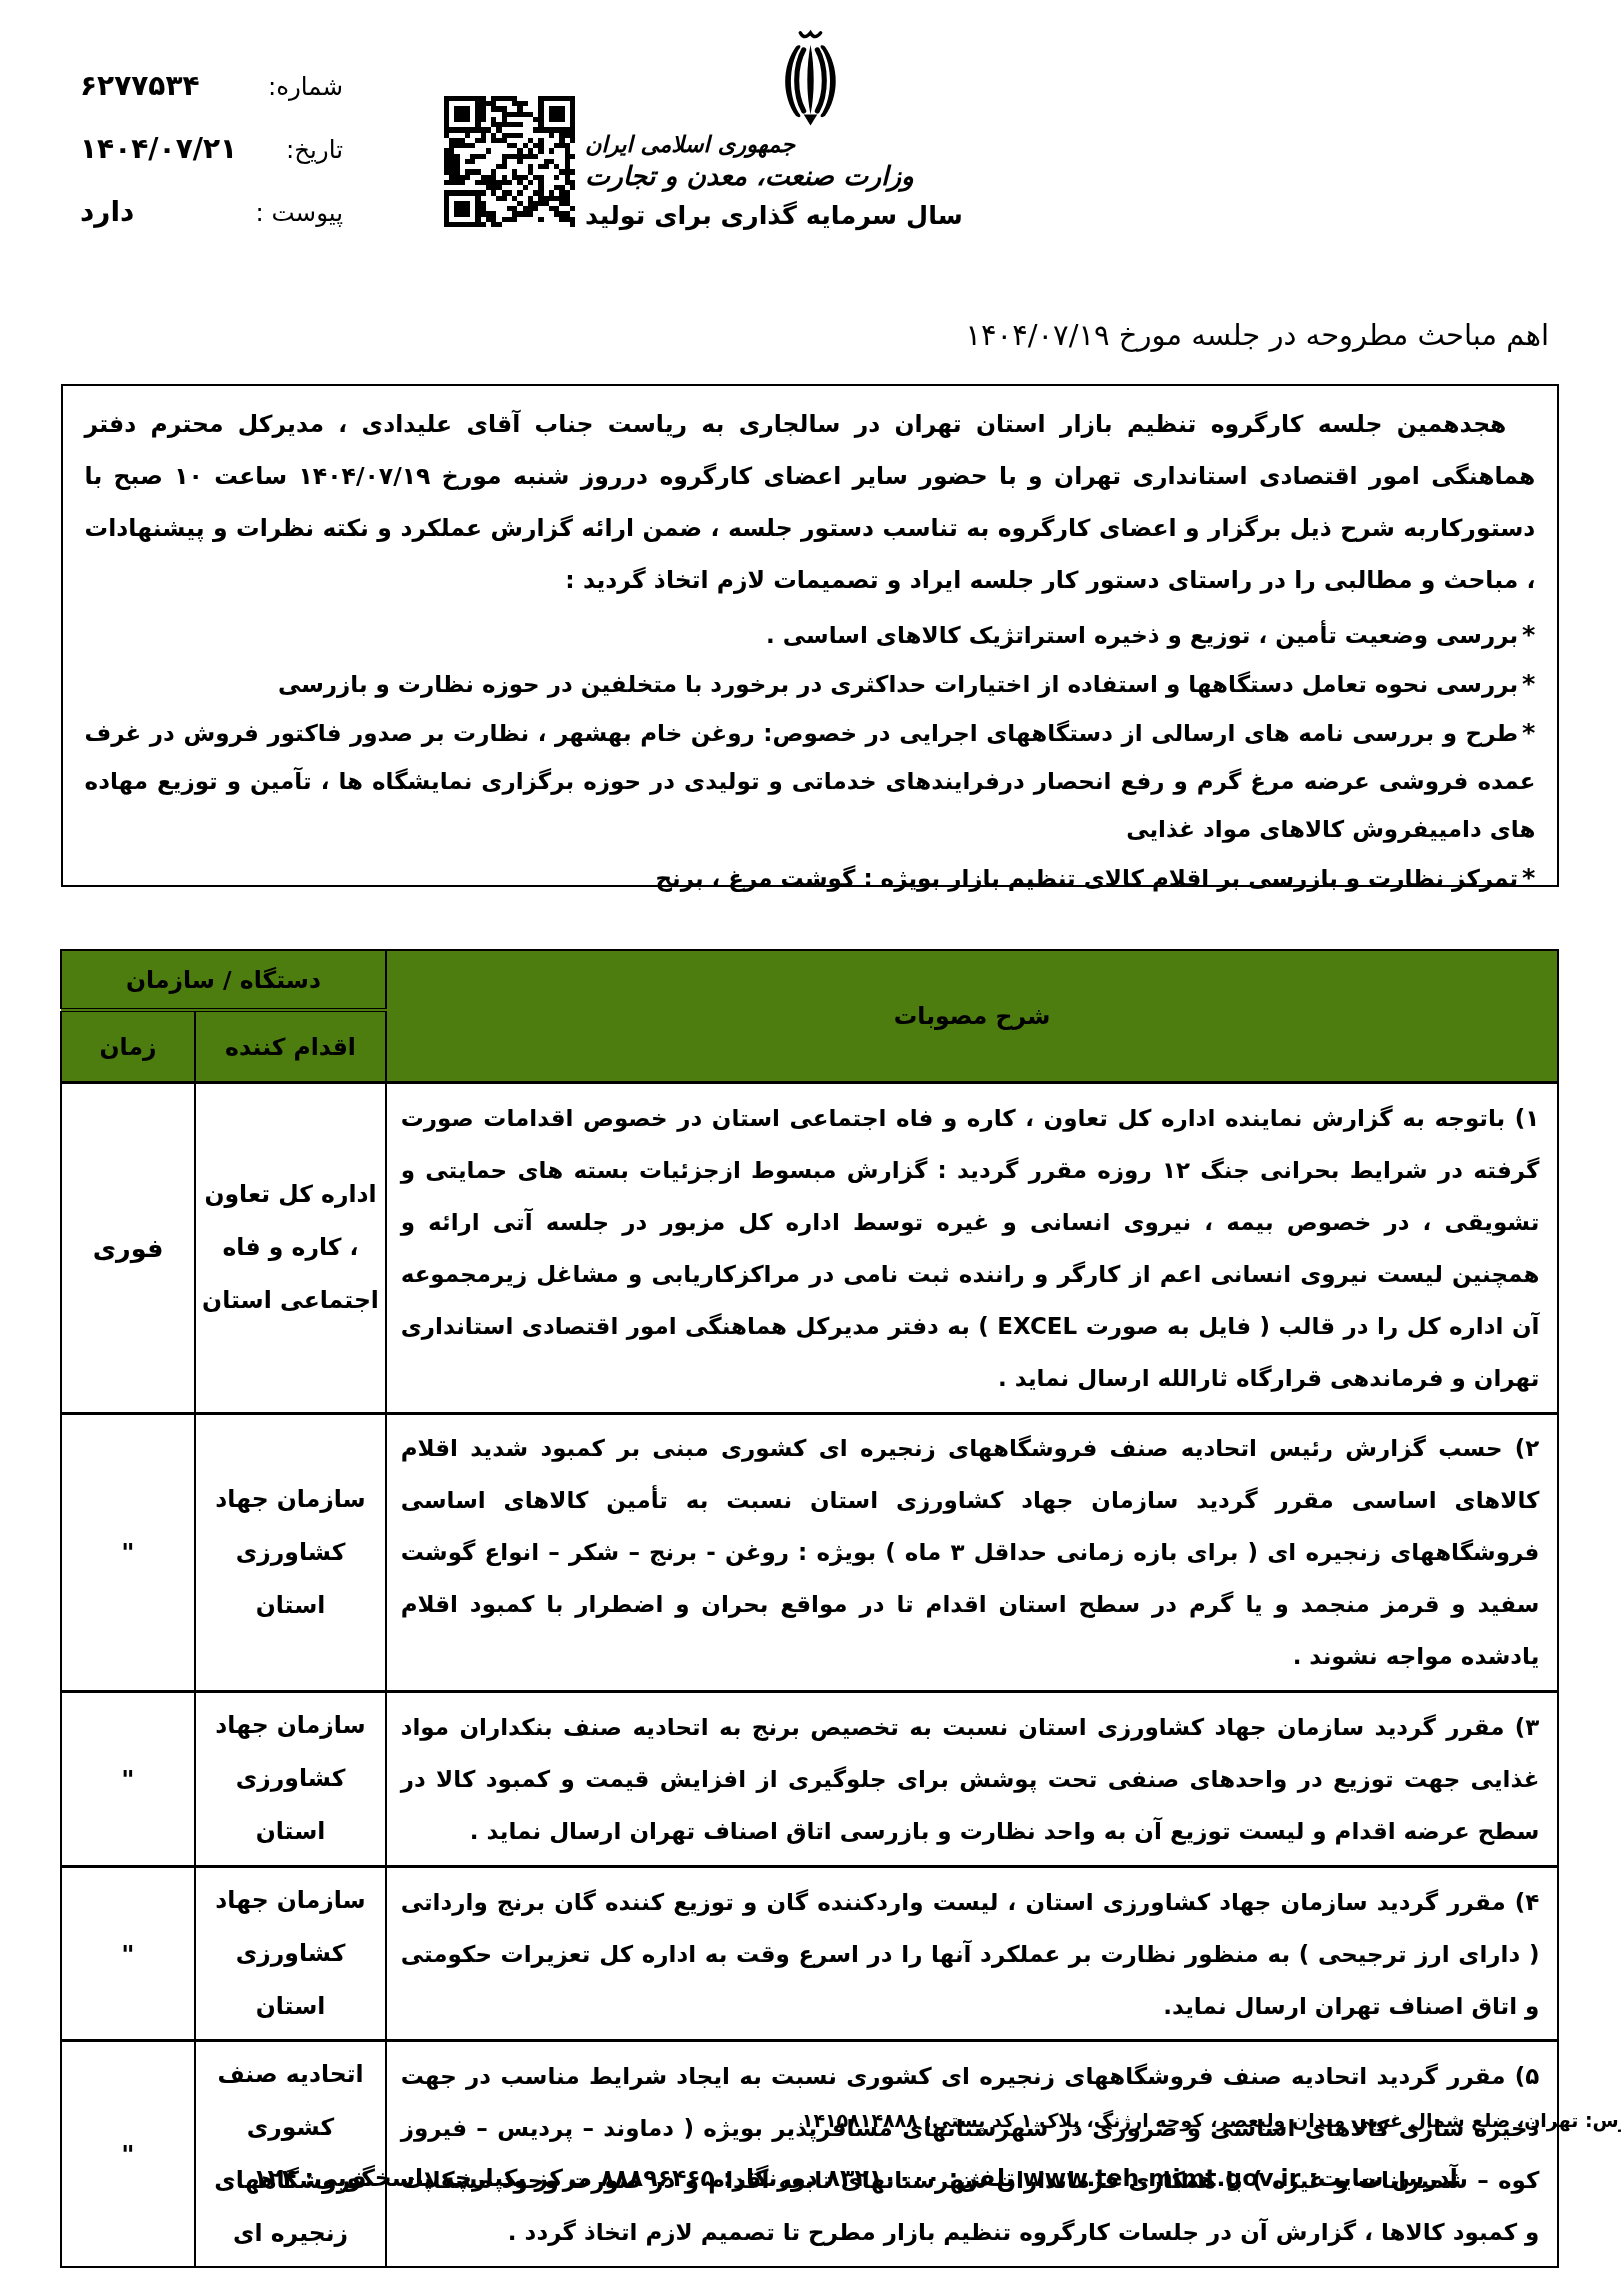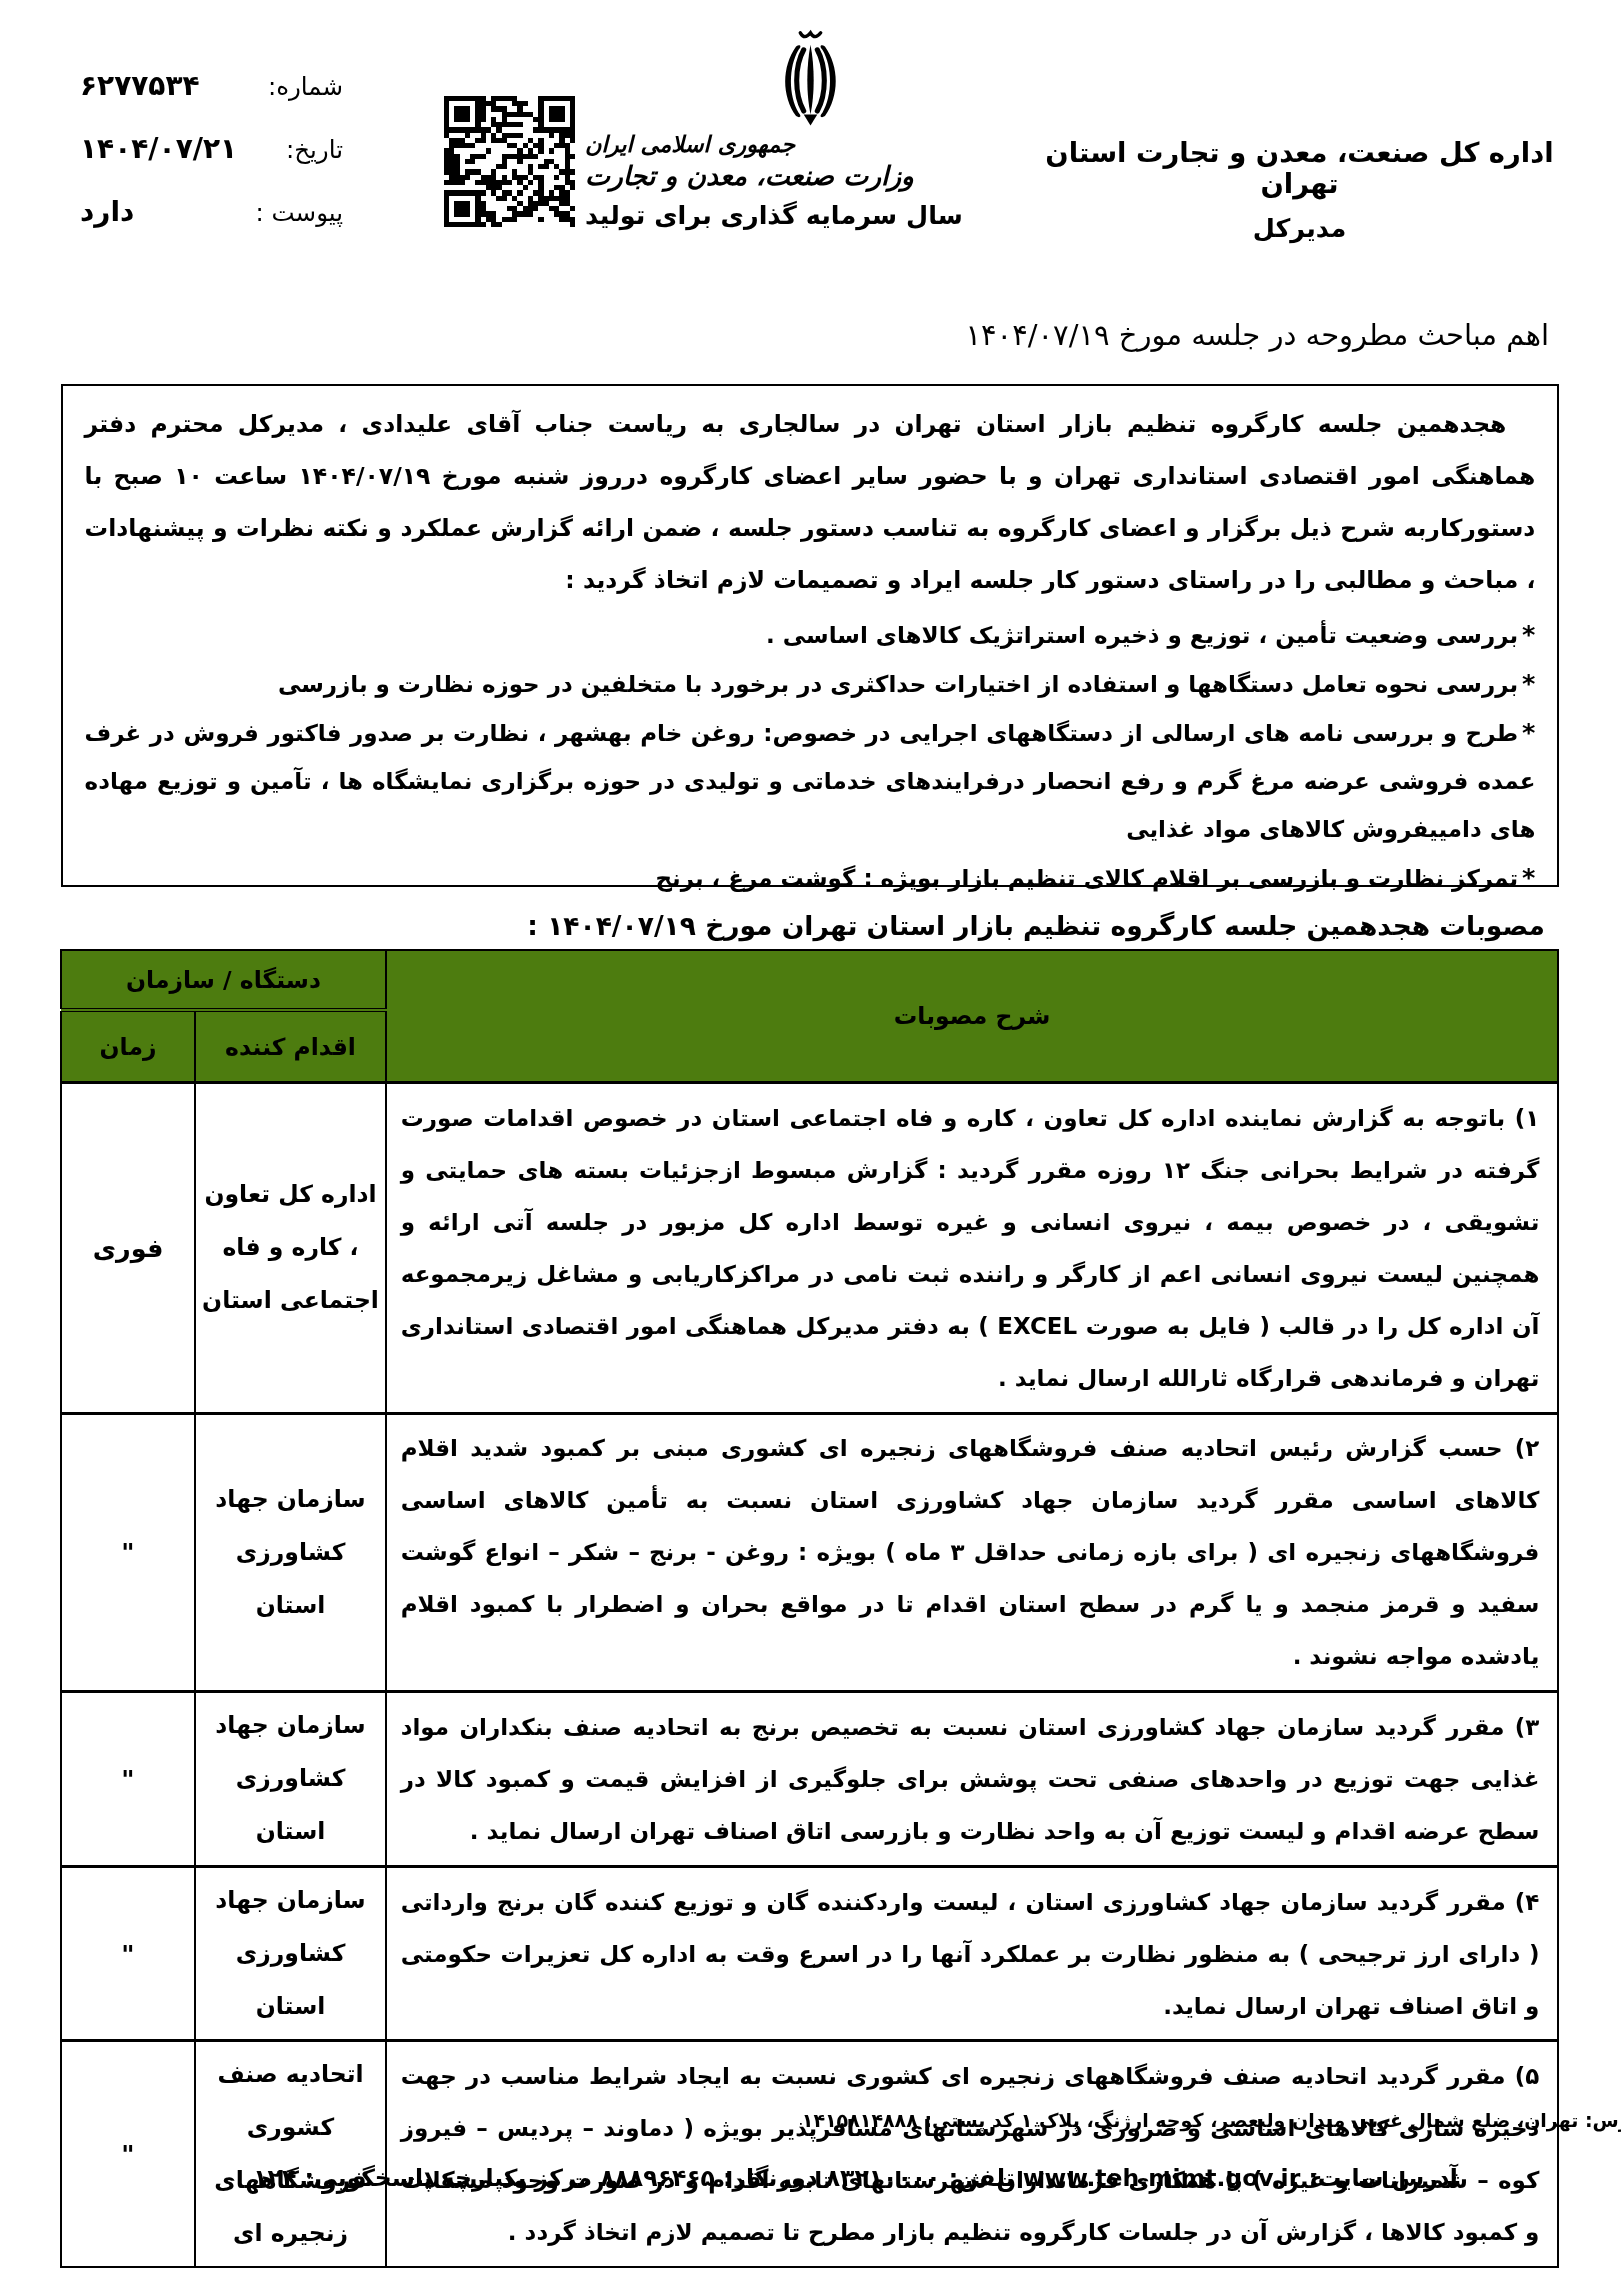--- a/index.html
+++ b/index.html
@@ -422,38 +422,33 @@
       <path d="M33 24 C16 48 16 82 33 106 C38 109 40 106 36 102 C24 82 24 48 36 28 C40 24 38 21 33 24 Z" fill="#000"></path>
       <path d="M58 28 C69 48 69 80 58 100" fill="none" stroke="#000" stroke-width="6" stroke-linecap="round"></path>
       <path d="M67 24 C84 48 84 82 67 106 C62 109 60 106 64 102 C76 82 76 48 64 28 C60 24 62 21 67 24 Z" fill="#000"></path>
       <path d="M42 104 L58 104 L50 117 Z" fill="#000"></path>
     </svg>
     <div class="callig1">جمهوری اسلامی ایران</div>
     <div class="callig2">وزارت صنعت، معدن و تجارت</div>
     <div class="slogan">سال سرمایه گذاری برای تولید</div>
   </div>
 
-  <div class="org-block">
-    <div class="org-line1">اداره کل صنعت، معدن و تجارت استان تهران</div>
-    <div class="org-line2">مدیرکل</div>
-  </div>
 
   <div class="doc-title">اهم مباحث مطروحه در جلسه مورخ ۱۴۰۴/۰۷/۱۹</div>
 
   <div class="summary-box">
     <p class="summary-par">هجدهمین جلسه کارگروه تنظیم بازار استان  تهران در سالجاری به ریاست جناب آقای علیدادی ، مدیرکل محترم دفتر هماهنگی امور اقتصادی استانداری تهران و با حضور سایر اعضای کارگروه درروز شنبه مورخ ۱۴۰۴/۰۷/۱۹ ساعت ۱۰ صبح با دستورکاربه شرح ذیل برگزار و اعضای کارگروه به تناسب دستور جلسه ، ضمن ارائه گزارش عملکرد و نکته نظرات و پیشنهادات ، مباحث و مطالبی را در راستای دستور کار جلسه ایراد و تصمیمات لازم اتخاذ گردید :</p>
     <div class="bullet-list">
       <div class="bullet-item"><span class="bullet-marker">*</span><span>بررسی وضعیت تأمین ، توزیع و ذخیره استراتژیک کالاهای اساسی .</span></div>
       <div class="bullet-item"><span class="bullet-marker">*</span><span>بررسی نحوه تعامل دستگاهها و استفاده از اختیارات حداکثری در برخورد با متخلفین در حوزه نظارت و بازرسی</span></div>
       <div class="bullet-item"><span class="bullet-marker">*</span><span>طرح و بررسی نامه های ارسالی از دستگاههای اجرایی در خصوص: روغن خام بهشهر ، نظارت بر صدور فاکتور فروش در غرف عمده فروشی عرضه مرغ گرم و رفع انحصار درفرایندهای خدماتی و تولیدی  در حوزه برگزاری نمایشگاه ها ، تآمین و توزیع مهاده های دامییفروش کالاهای مواد غذایی</span></div>
       <div class="bullet-item"><span class="bullet-marker">*</span><span>تمرکز نظارت و بازرسی بر اقلام کالای تنظیم بازار بویژه : گوشت مرغ ، برنج</span></div>
     </div>
   </div>
 
-  <div class="res-heading">مصوبات هجدهمین جلسه کارگروه  تنظیم بازار استان تهران مورخ ۱۴۰۴/۰۷/۱۹ :</div>
 
   <table class="res-table">
     <colgroup>
       <col class="c-desc">
         <col class="c-actor">
         <col class="c-time">
     </colgroup>
     <thead>
       <tr>
         <th rowspan="2">شرح مصوبات</th>

